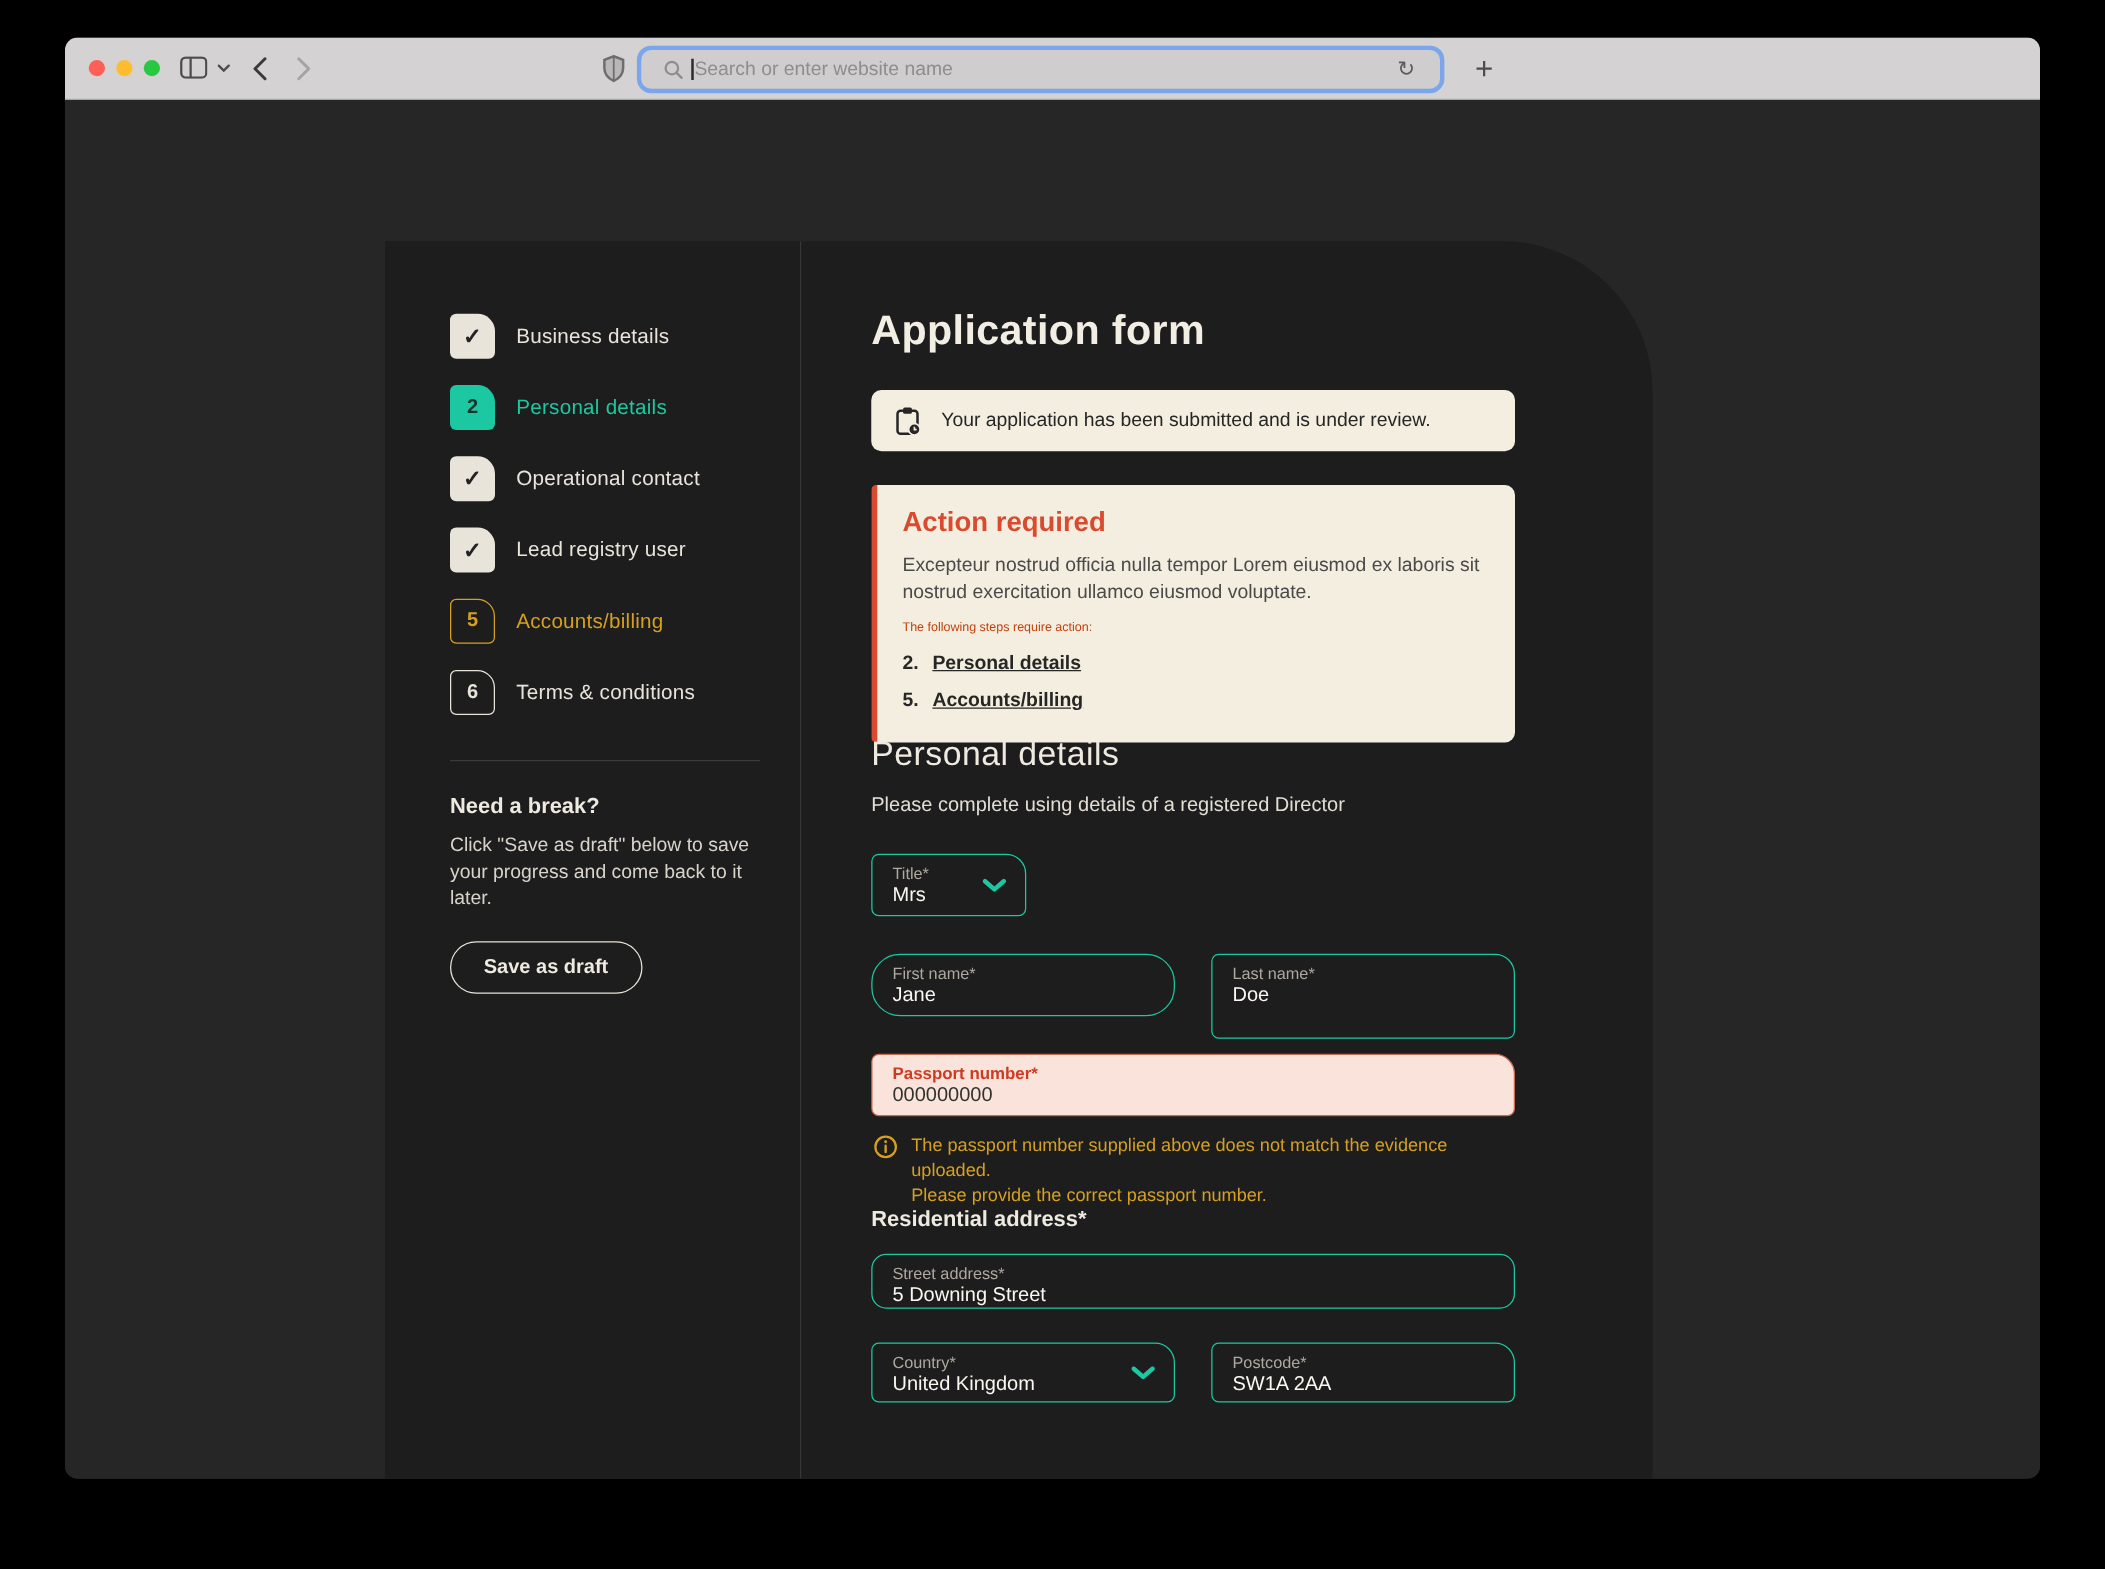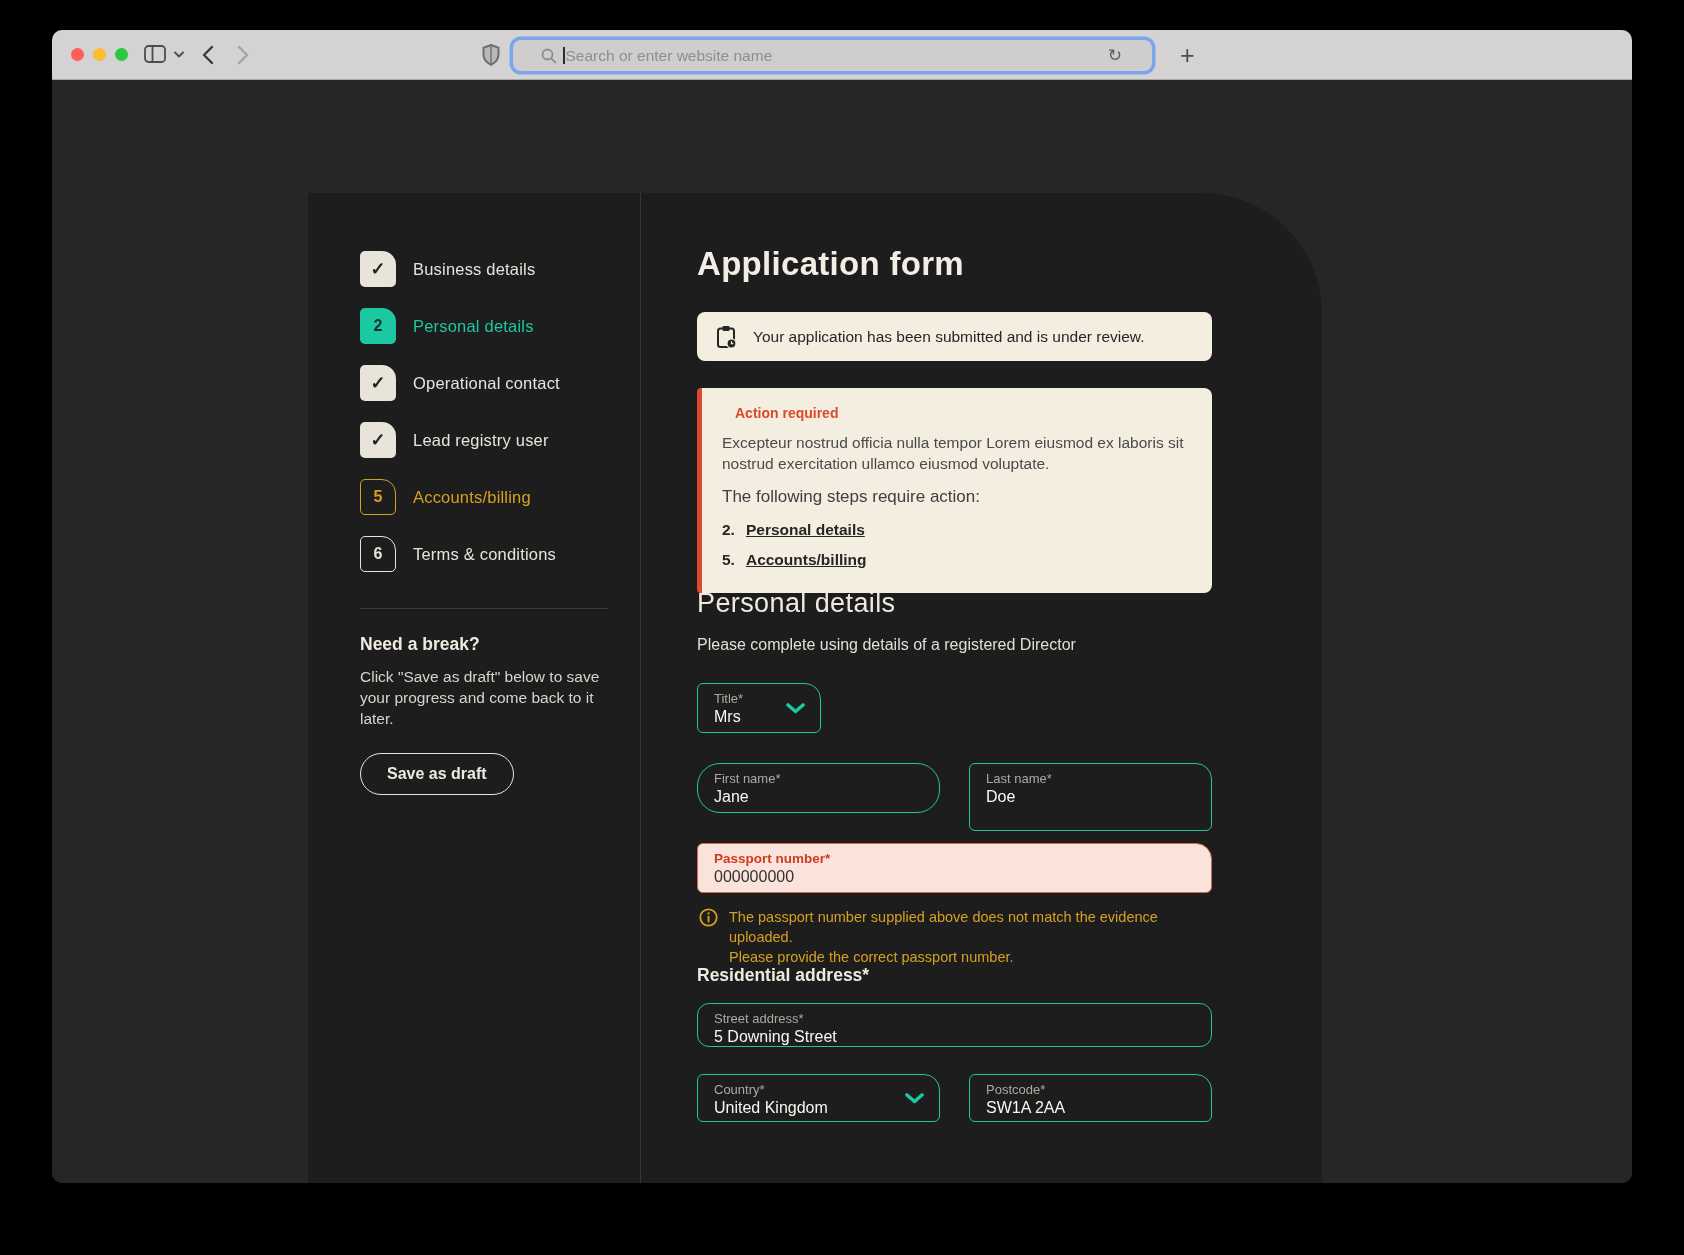--- a/index.html
+++ b/index.html
@@ -26,21 +26,21 @@
   .tb-icon { position:absolute; display:flex; align-items:center; justify-content:center; }
   .sidebar-toggle { left:92px; top:15px; }
   .toggle-chevron { left:122px; top:21px; }
   .nav-back { left:150px; top:15px; }
   .nav-fwd { left:185px; top:15px; }
   .shield { left:430px; top:14px; }
   .searchbar {
     position:absolute; left:461px; top:10px; width:639px; height:31px;
     background:#cfcdcd; border-radius:8px;
     box-shadow:0 0 0 3.5px #7ba6ec;
-    display:flex; align-items:center; padding:0 28px;
+    display:flex; align-items:center; padding:0 18px;
   }
   .searchbar .caret { width:1.5px; height:17px; background:#2c2c2c; margin:0 1px 0 6px; }
   .search-ph { flex:1; font-size:15.5px; color:#8f8d8d; white-space:nowrap; overflow:hidden; }
   .reload { font-size:17px; color:#5d5b5b; padding-right:2px; }
   .plus-btn { position:absolute; left:1128px; top:11px; font-size:25px; font-weight:300; color:#4d4d4d; }
 
   
   .page { position:absolute; left:0; right:0; top:50px; bottom:0; background:#262626; }
   .panel {
     position:absolute; left:256px; top:113px; width:1014px; bottom:0;
@@ -82,23 +82,23 @@
     background:#f4eee1; border-radius:8px;
     display:flex; align-items:center; padding:0 19px; gap:15px;
   }
   .banner-text { font-size:15.5px; color:#262626; }
 
   .alert {
     position:absolute; left:389px; top:195px; width:515px;
     background:#f4eee1; border-left:5px solid #d94a2e;
     border-radius:4px 8px 8px 4px; padding:17px 20px 12px;
   }
-  .alert-title { color:#d94a2e; font-size:14px; font-weight:700; margin-bottom:11px;margin-left:13px; }
+  .alert-title { color:#d94a2e; font-size:22px; font-weight:700; margin-bottom:11px; }
   .alert-body { font-size:15.5px; color:#4a4a48; line-height:21px; margin-bottom:13px; }
-  .alert-intro { font-size:17px; color:#404040; margin-bottom:14px; }
+  .alert-intro { font-size:10px; color:#c2410c; margin-bottom:14px; }
   .alert-step { font-size:15.5px; color:#262624; font-weight:700; margin-bottom:12px; display:flex; gap:11px; cursor:pointer; }
   .alert-step .lbl { text-decoration:underline; }
 
   .section-title { position:absolute; left:389px; top:395px; font-size:27px; font-weight:400; color:#efeae0; letter-spacing:.4px; }
   .section-sub { position:absolute; left:389px; top:443px; font-size:16px; color:#e3ded4; }
 
   .field {
     position:absolute; border:1.5px solid #1bc8a2; border-radius:6px 16px 6px 6px;
     background:transparent; padding:7px 16px 6px; cursor:text;
   }

